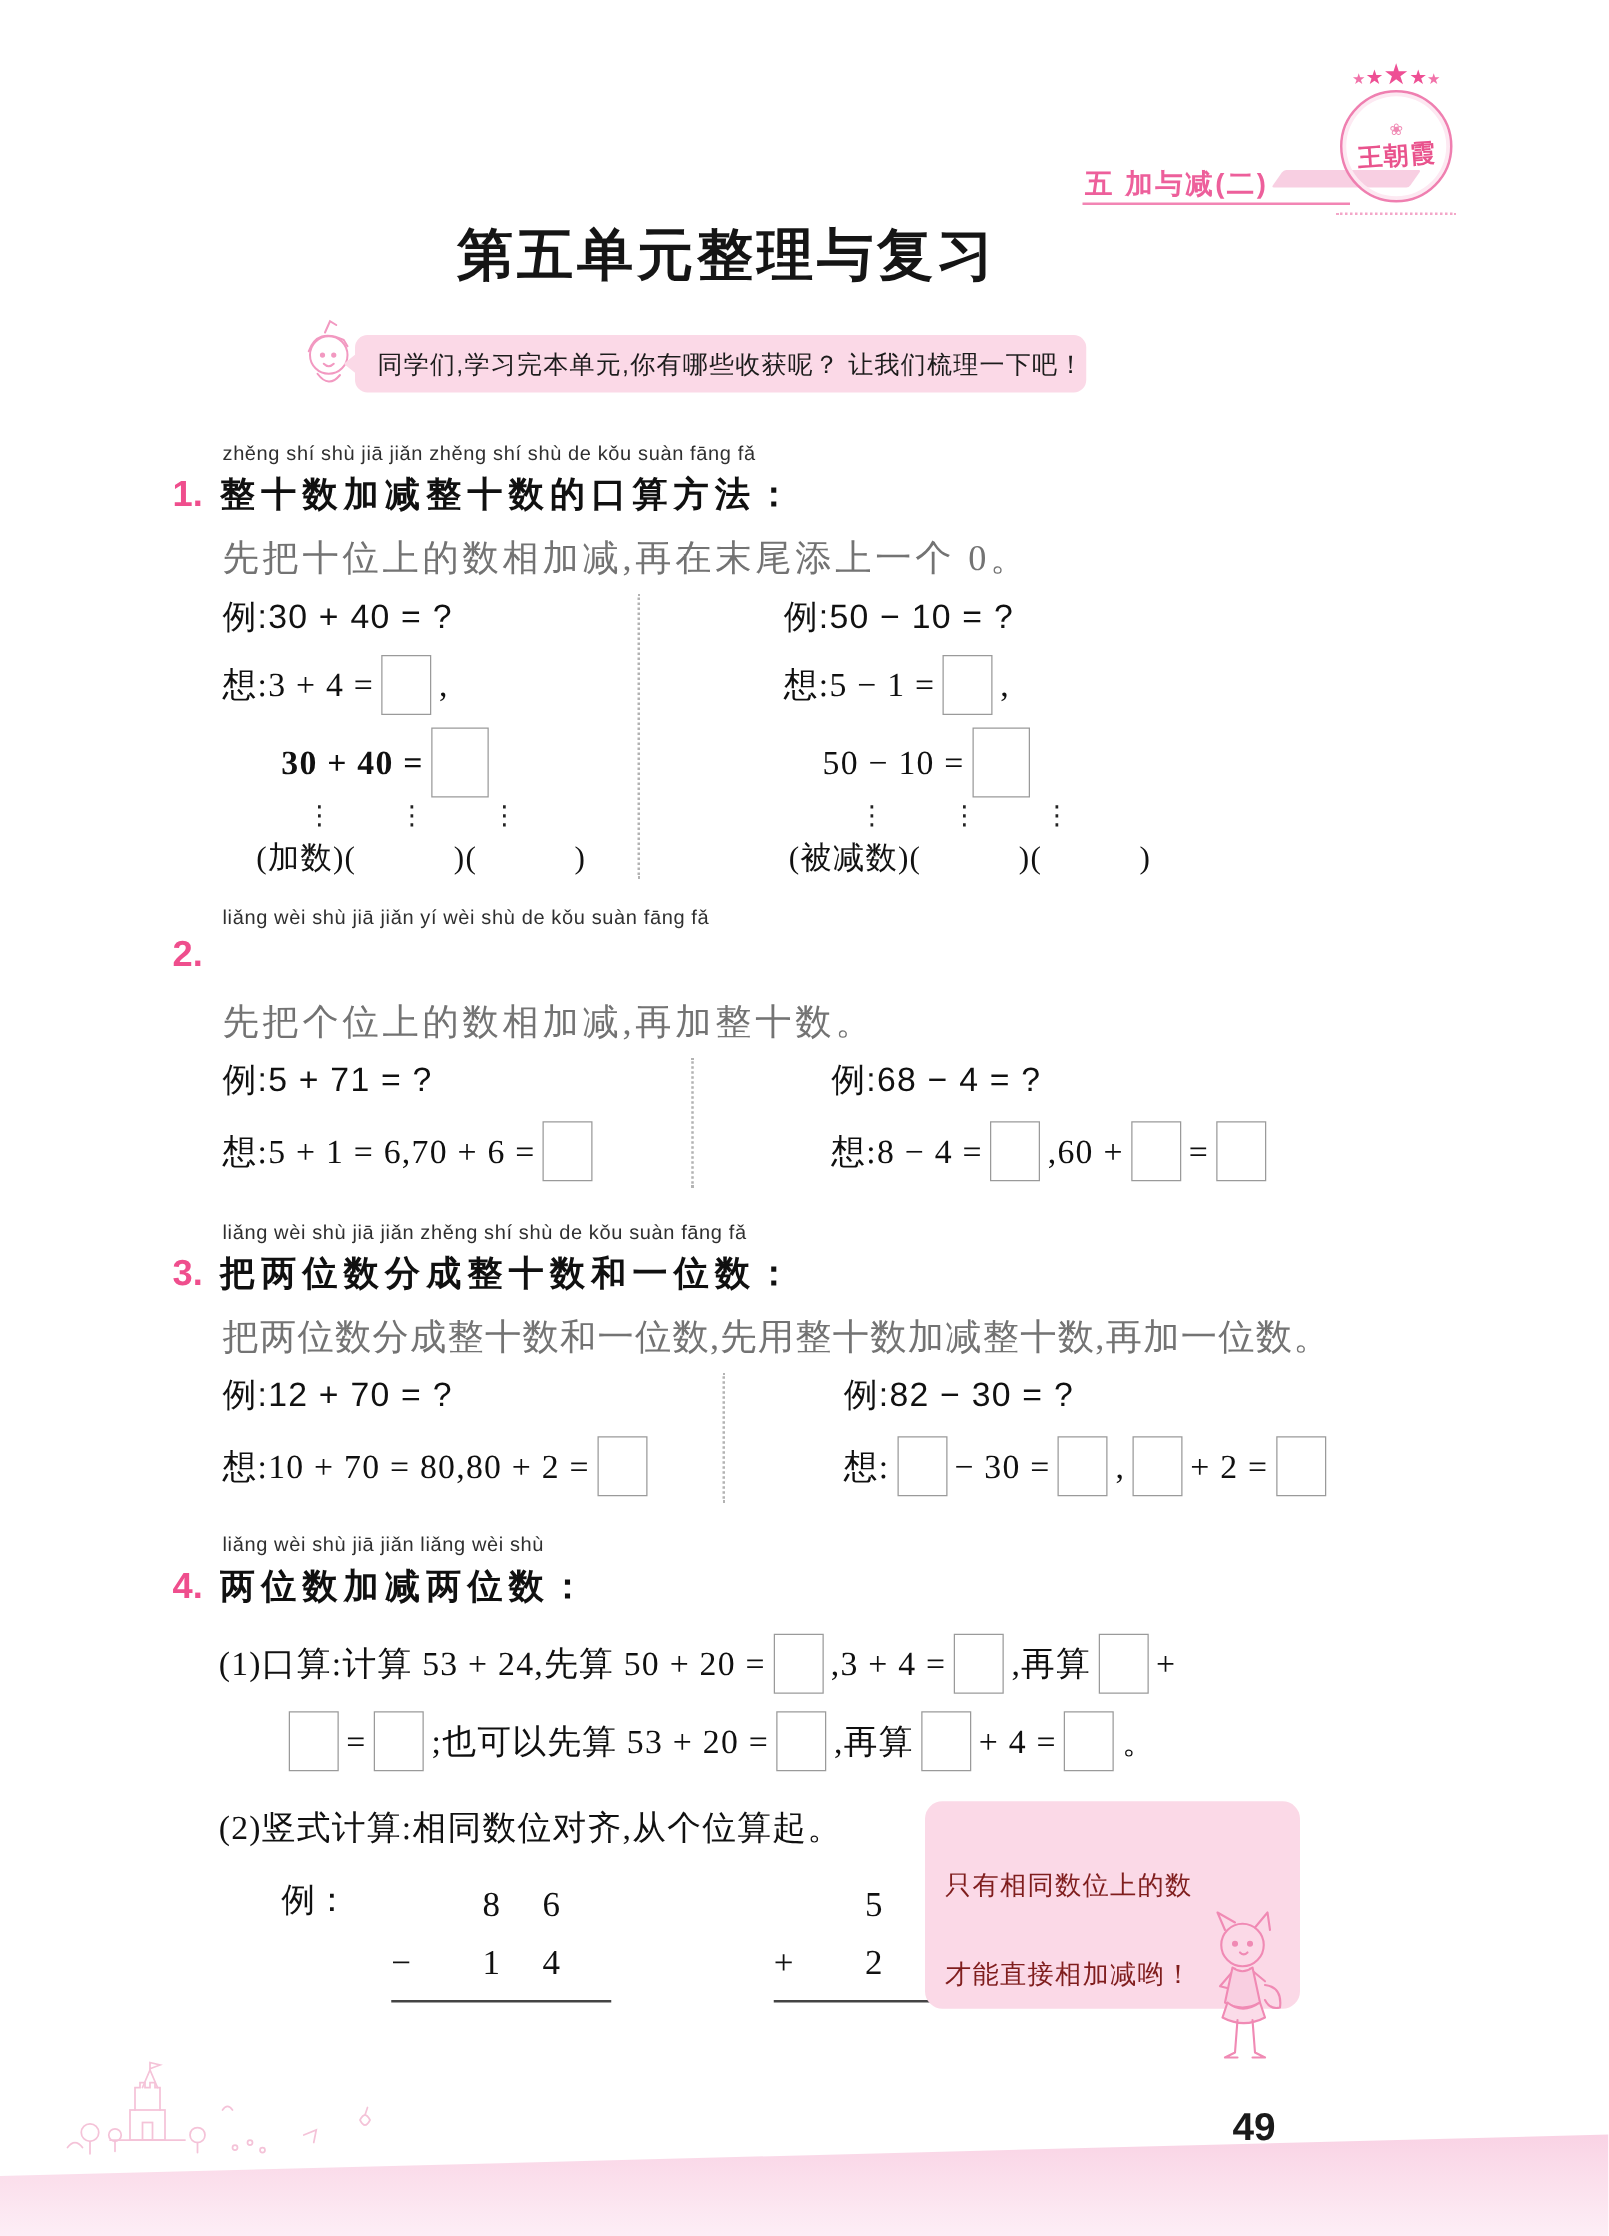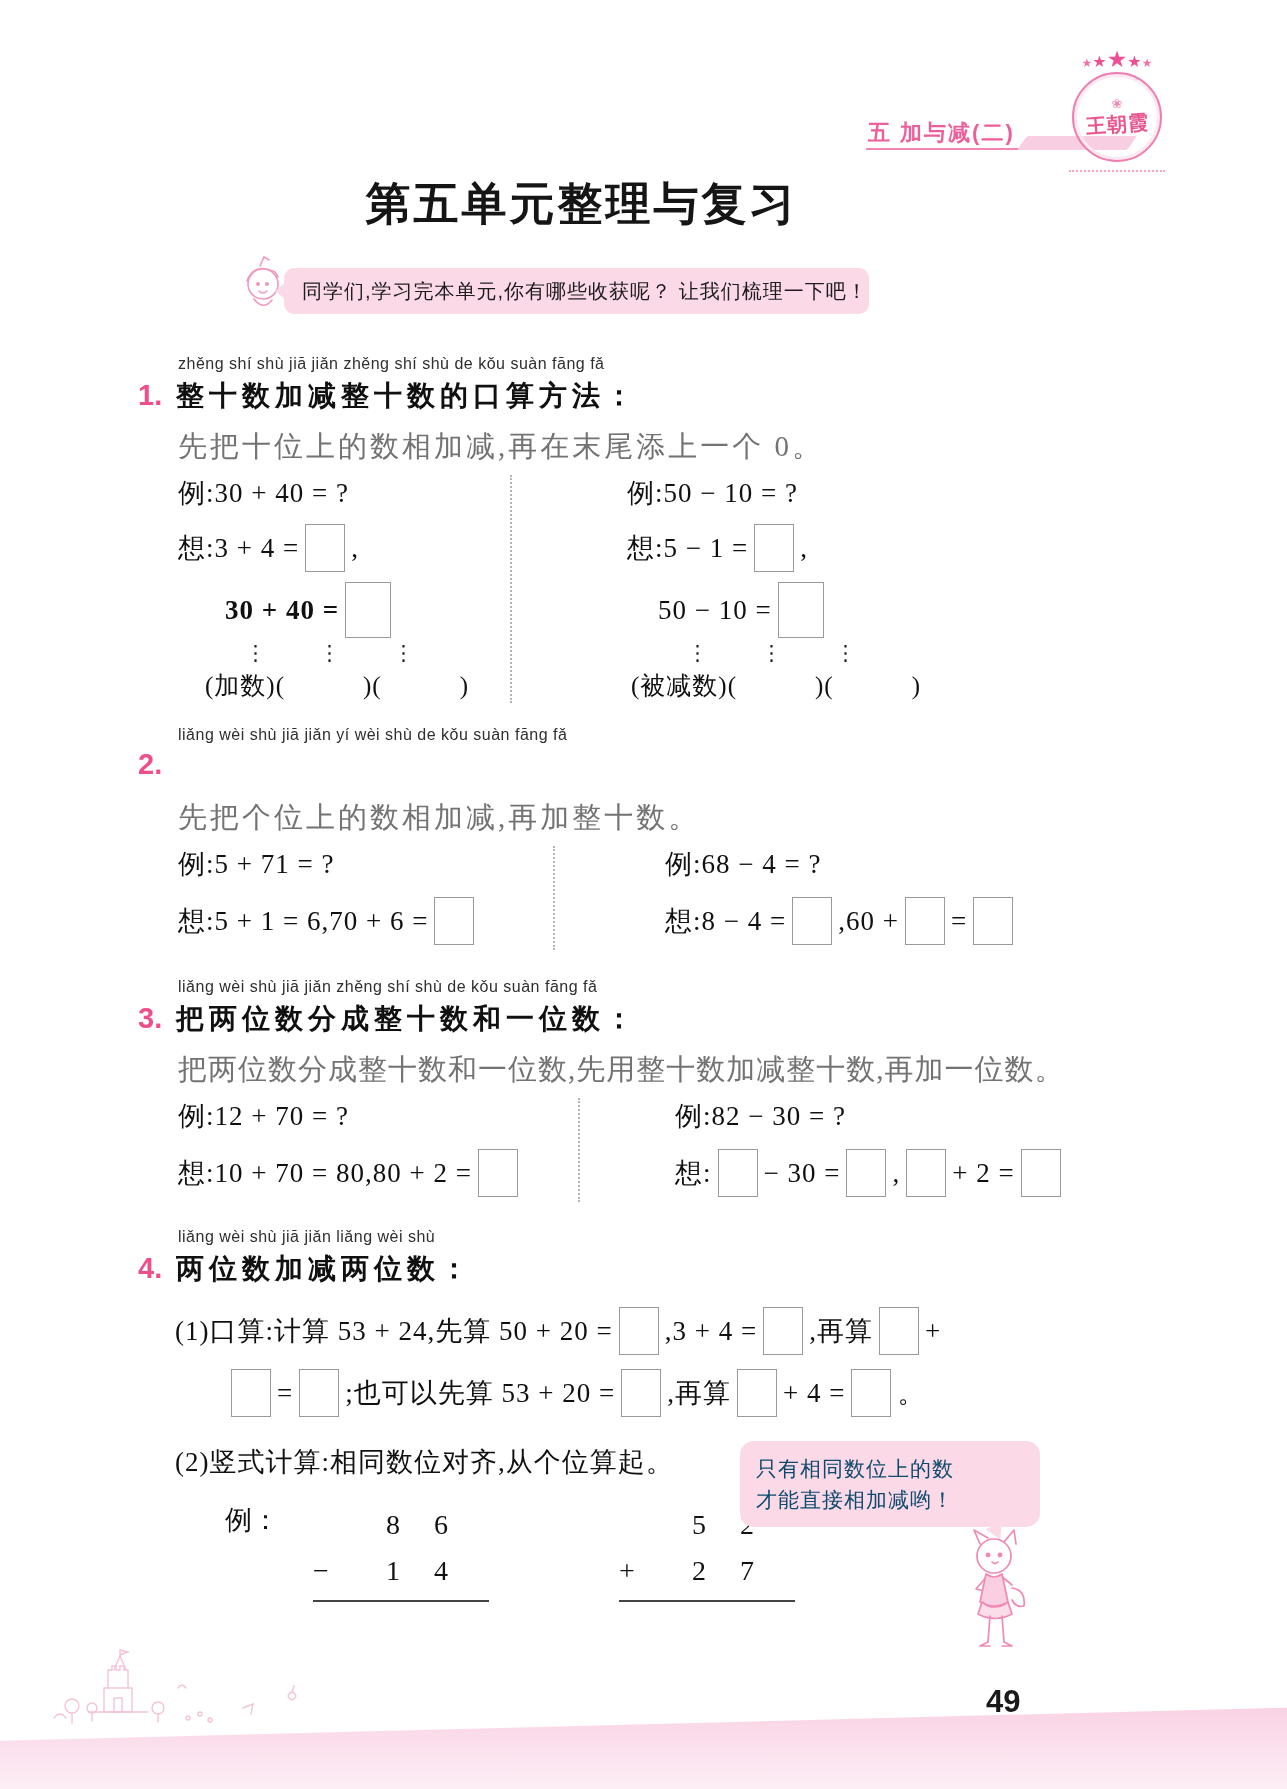--- a/index.html
+++ b/index.html
@@ -1,20 +1,20 @@
 <!DOCTYPE html>
 <html><head>
 <meta charset="utf-8">
 <style>
   html,body{margin:0;padding:0;background:#fff;}
   .page{position:relative;width:1287px;height:1789px;background:#fff;overflow:hidden;
         font-family:"Liberation Sans",sans-serif;color:#111;}
 
   
-  .unit-badge{position:absolute;left:868px;top:118px;width:220px;}
+  .unit-badge{position:absolute;left:868px;top:132px;width:220px;}
   .unit-label{font-size:22px;letter-spacing:2px;color:#ed5f9b;font-weight:bold;white-space:nowrap;}
   .unit-underline{position:absolute;left:-2px;top:30px;width:214px;height:2px;background:#f285b4;}
   .swoosh{position:absolute;left:1022px;top:136px;width:110px;height:14px;background:#f8cfe2;
           transform:skewX(-35deg);border-radius:2px;}
   .logo{position:absolute;left:1055px;top:46px;width:124px;text-align:center;}
   .stars{height:26px;line-height:26px;color:#ee4f94;white-space:nowrap;}
   .stars span{display:inline-block;}
   .st1{font-size:12px;opacity:.8}.st2{font-size:16px}.st3{font-size:23px}.st4{font-size:16px}.st5{font-size:12px;opacity:.8}
   .logo-circle{margin:0 auto;width:86px;height:86px;border:2px solid #ef7fb0;border-radius:50%;
                display:flex;flex-direction:column;align-items:center;justify-content:center;
@@ -42,21 +42,21 @@
   .body-text{padding-left:48px;font-family:"Liberation Serif",serif;font-size:29px;letter-spacing:3px;
              color:#737373;margin-top:12px;white-space:nowrap;}
 
   .cols{display:flex;margin-top:8px;}
   .col-l{box-sizing:border-box;padding-left:48px;border-right:2px dotted #b3b3b3;}
   .col-r{box-sizing:border-box;flex:1;}
   .s1 .col-l{width:382px;} .s1 .col-r{padding-left:115px;}
   .s2 .col-l{width:425px;} .s2 .col-r{padding-left:110px;}
   .s3 .col-l{width:450px;} .s3 .col-r{padding-left:95px;}
 
-  .exline{font-family:Liberation Serif, serif;font-size:27px;height:38px;letter-spacing:1px;white-space:pre;}
+  .exline{font-family:Liberation Sans, sans-serif;font-size:27px;height:38px;letter-spacing:1px;white-space:pre;}
   .eq{display:flex;align-items:center;font-family:"Liberation Serif",serif;font-size:27px;color:#101010;
       height:58px;}
   .eq .txt{white-space:pre;letter-spacing:1px;}
   .abox{display:inline-block;width:38px;height:46px;border:1.6px solid #9a9a9a;background:#fff;
         margin:0 6px;flex:0 0 auto;}
   .eq.big .abox{width:44px;height:54px;}
   .indent1{margin-left:47px;font-weight:bold;} .indent2{margin-left:31px;}
   .dots{display:flex;height:28px;font-size:21px;color:#222;line-height:24px;}
   .dots span{width:10px;text-align:center;}
   .note{font-family:"Liberation Serif",serif;font-size:25px;letter-spacing:1px;white-space:pre;height:34px;}
@@ -73,21 +73,21 @@
   .vsign{width:56px;}
   .vd{width:48px;text-align:center;}
   .vline{border-top:2px solid #444;margin-top:6px;width:176px;}
   .vcalc2{margin-left:130px;}
 
   .tip-bubble{position:absolute;left:740px;top:1441px;width:300px;background:#fbd9e7;border-radius:14px;
               padding:12px 16px;box-sizing:border-box;}
   .tip-bubble::after{content:"";position:absolute;right:34px;bottom:-13px;width:0;height:0;
               border-left:9px solid transparent;border-right:9px solid transparent;border-top:15px solid #fbd9e7;
               transform:rotate(-25deg);}
-  .tip-line{font-size:21px;letter-spacing:1px;color:#0c4a6e;line-height:31px;white-space:nowrap;}
+  .tip-line{font-size:21px;letter-spacing:1px;color:#7f1d1d;line-height:31px;white-space:nowrap;margin-top:40px;}
   .mascot-bottom{position:absolute;left:942px;top:1528px;}
 
   
   .band{position:absolute;left:0;right:0;top:1706px;height:83px;
         background:linear-gradient(180deg,#f9d2e4 0%,#fbdfec 45%,#fdeef6 100%);
         clip-path:polygon(0 42%,100% 2%,100% 100%,0 100%);}
   .deco-left{position:absolute;left:48px;top:1648px;}
   .page-number{position:absolute;left:986px;top:1684px;font-size:31px;font-weight:600;color:#1a1a1a;}
 </style>
 </head>

